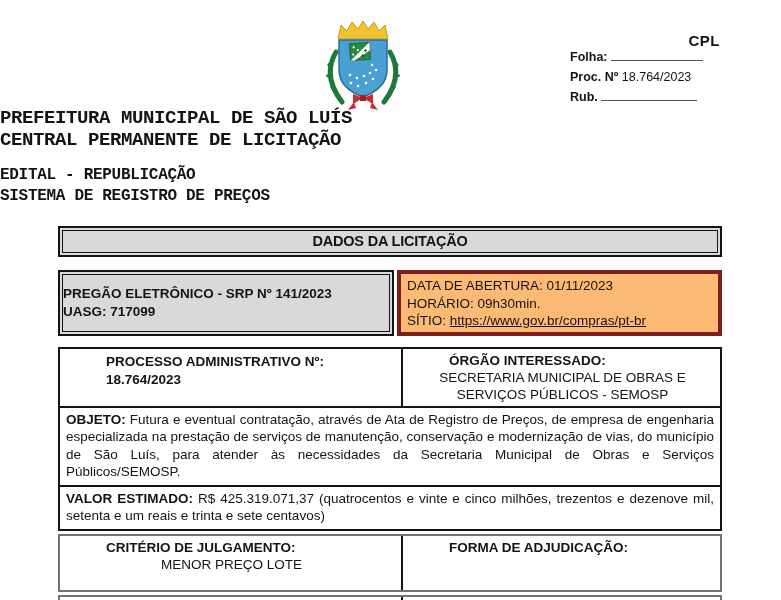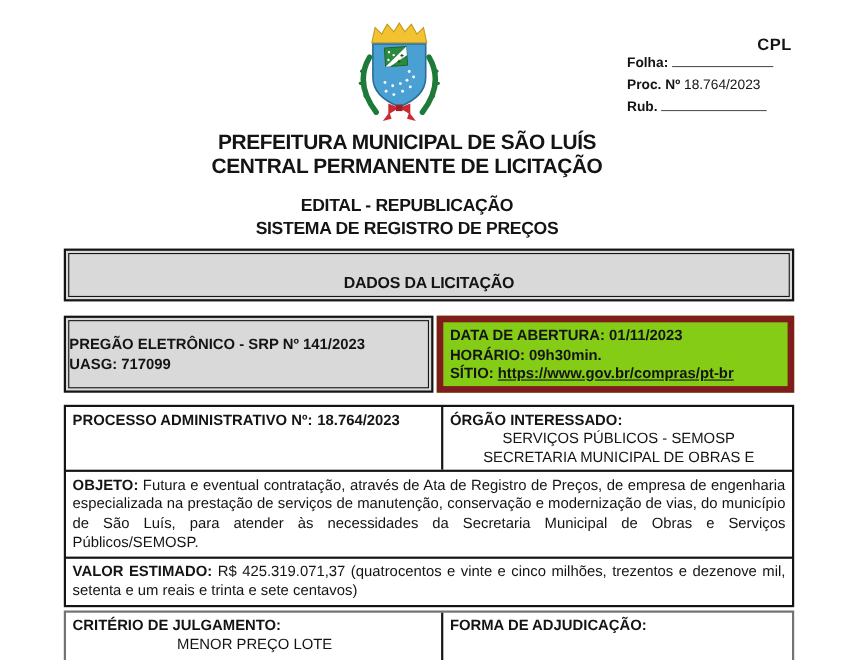--- a/index.html
+++ b/index.html
@@ -13,41 +13,41 @@
   .stamp{position:absolute;left:570px;top:32px;width:150px;font-size:12.5px;}
   .stamp .cpl{text-align:right;font-weight:bold;font-size:15px;letter-spacing:.5px;}
   .stamp .row{margin-bottom:4px;white-space:nowrap;line-height:16px;}
   .stamp .lbl{font-weight:bold;text-align:right;}
   .stamp .blank{display:inline-block;border-bottom:1.5px solid #555;height:11px;vertical-align:baseline;}
   .stamp .blank.folha{width:92px;}
   .stamp .blank.rub{width:96px;}
   
   .crest{position:absolute;left:320px;top:18px;width:86px;height:100px;}
   
-  .hdr{position:absolute;left:0;top:119px;width:740px;text-align:center;line-height:22px;}
+  .hdr{position:absolute;left:0;top:107px;width:740px;line-height:22px;font-family:Liberation Mono, monospace;}
   .hdr .org{font-size:19px;font-weight:bold;letter-spacing:-0.4px;}
   .hdr .doc{font-size:16px;font-weight:bold;letter-spacing:-0.3px;margin-top:14px;line-height:21px;}
   
   .content{position:absolute;left:58px;top:226px;width:664px;}
   .dbox{border:2px solid #141414;background:#d9d9d9;padding:2px;}
   .dbox-inner{border:1.2px solid #141414;}
-  .section-bar .dbox-inner{padding:19px 0 3px 0;text-align:center;font-weight:bold;font-size:14.5px;letter-spacing:-0.2px;}
+  .section-bar .dbox-inner{padding:2px 0 3px 0;text-align:center;font-weight:bold;font-size:14.5px;letter-spacing:-0.2px;}
   .t1{display:flex;gap:3px;margin-top:13px;align-items:stretch;}
   .t1-left{flex:0 0 336px;display:flex;flex-direction:column;}
   .t1-left .dbox{flex:1;display:flex;}
   .t1-left .dbox-inner{flex:1;display:flex;flex-direction:column;justify-content:center;text-align:left;font-weight:bold;font-size:13.5px;line-height:18px;}
-  .t1-right{flex:1;border:6px solid #7f1d1d;background:#84cc16;padding:3px 6px 2px 6px;font-weight:bold;font-size:13.5px;line-height:17.5px;}
+  .t1-right{flex:1;border:4px solid #7f1d1d;background:#fdba74;padding:3px 6px 2px 6px;font-weight:normal;font-size:13.5px;line-height:17.5px;}
   .link{text-decoration:underline;margin-top:20px;}
   
   .t2{border:2px solid #141414;margin-top:11px;}
   .t2row{display:flex;border-bottom:2.5px solid #141414;}
   .t2row:last-child{border-bottom:none;}
   .cell-l{flex:0 0 331px;border-right:2.5px solid #141414;padding:3px 4px 3px 6px;}
   .cell-r{flex:1;padding:3px 4px 3px 6px;}
-  .lab{font-weight:bold;font-size:13.5px;line-height:17px;}
+  .lab{font-weight:bold;font-size:13.5px;line-height:17px;margin-left:40px;}
   .val-center{text-align:center;font-size:13.5px;line-height:17px;}
   .para{padding:3px 6px 4px 6px;font-size:13.5px;line-height:17.6px;text-align:justify;}
   .rowA{min-height:49px;}
   .small-table{border:2px solid #737373;display:flex;margin-top:3px;}
   .small-table .cell-l{padding:3px 4px 2px 6px;}
   .small-table .cell-r{padding:3px 4px 18px 6px;}
   .kv{min-height:33px;}
 </style>
 </head>
 <body>
@@ -150,22 +150,22 @@
   </div>
 
   <div class="t2">
     <div class="t2row rowA">
       <div class="cell-l">
         <span class="lab">PROCESSO ADMINISTRATIVO Nº:</span>
         <span class="lab">18.764/2023</span>
       </div>
       <div class="cell-r">
         <div class="lab">ÓRGÃO INTERESSADO:</div>
+        <div class="val-center">SECRETARIA MUNICIPAL DE OBRAS E</div>
         <div class="val-center">SERVIÇOS PÚBLICOS - SEMOSP</div>
-        <div class="val-center">SECRETARIA MUNICIPAL DE OBRAS E</div>
       </div>
     </div>
     <div class="t2row">
       <div class="para">
         <span class="b">OBJETO:</span>
         <span>Futura e eventual contratação, através de Ata de Registro de Preços, de empresa de engenharia especializada na prestação de serviços de manutenção, conservação e modernização de vias, do município de São Luís, para atender às necessidades da Secretaria Municipal de Obras e Serviços Públicos/SEMOSP.</span>
       </div>
     </div>
     <div class="t2row">
       <div class="para">

